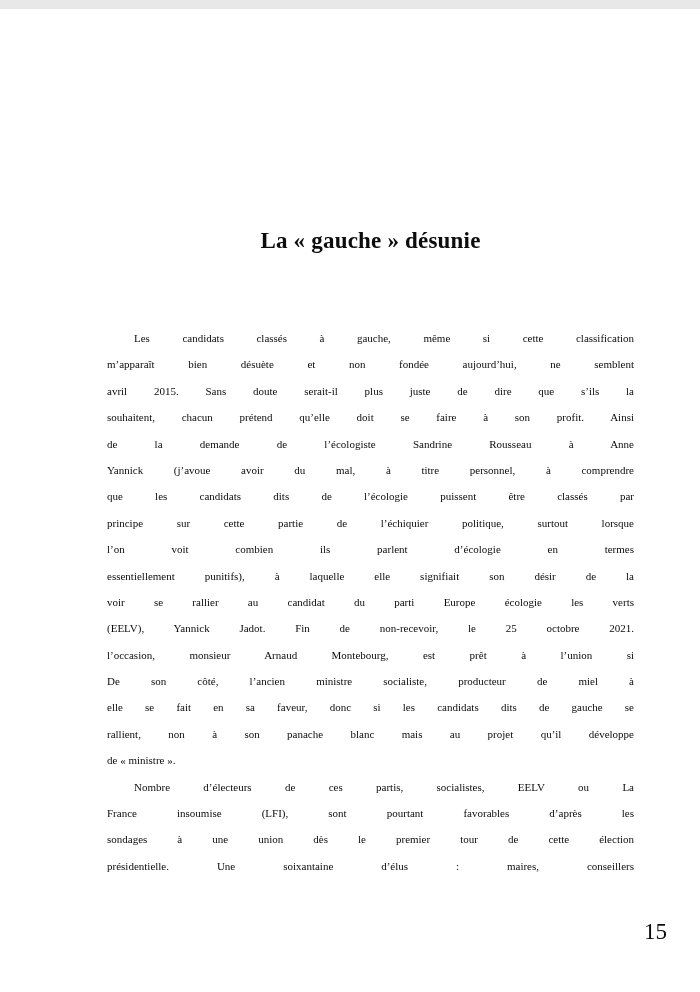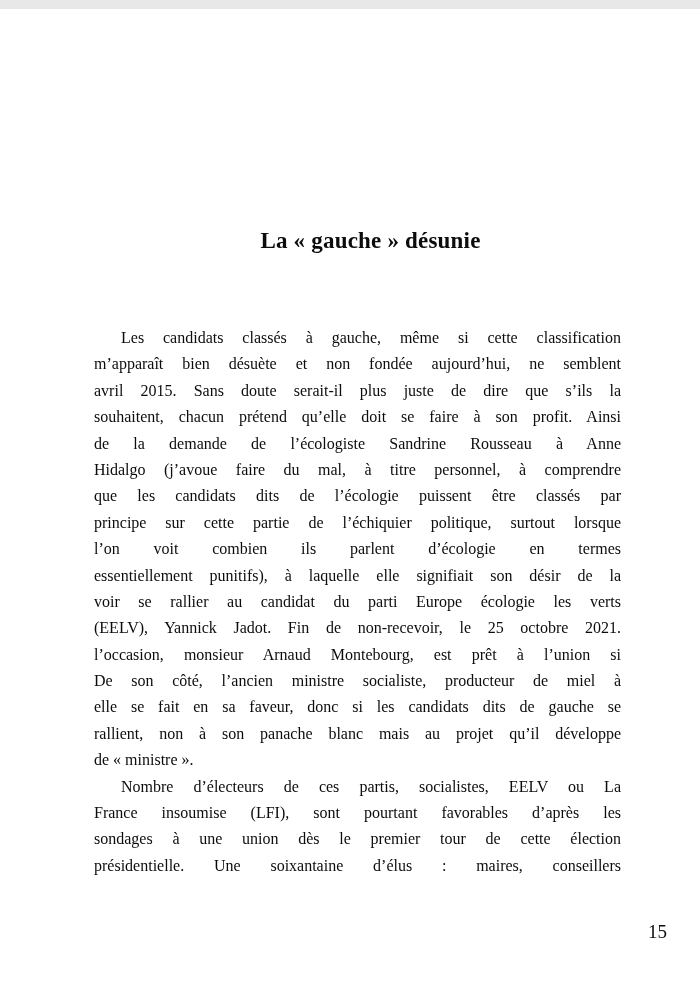--- a/index.html
+++ b/index.html
@@ -24,63 +24,63 @@
     width: 527px;
     text-align: center;
     font-size: 23px;
     font-weight: bold;
     letter-spacing: 0.2px;
     white-space: nowrap;
   }
   .body-text {
     position: absolute;
     top: 316px;
-    left: 94px;
+    left: 107px;
     width: 527px;
-    font-size: 16px;
+    font-size: 11px;
     font-family: Liberation Serif, serif;
   }
   .line {
     height: 26.4px;
     line-height: 26.4px;
     text-align: justify;
     text-align-last: justify;
     white-space: nowrap;
     overflow: visible;
   }
   .line.indent {
     text-indent: 27px;
   }
   .line.para-end {
     text-align-last: left;
   }
   .page-number {
     position: absolute;
     top: 910px;
     right: 33px;
-    font-size: 19px;
+    font-size: 23px;
     line-height: 26px;
   }
 </style>
 </head>
 <body>
 
 <div class="page">
 
   <h1 class="chapter-title">La « gauche » désunie</h1>
 
   <div class="body-text">
 
     <div>
       <div class="line indent">Les candidats classés à gauche, même si cette classification</div>
       <div class="line">m’apparaît bien désuète et non fondée aujourd’hui, ne semblent</div>
       <div class="line">avril 2015. Sans doute serait-il plus juste de dire que s’ils la</div>
       <div class="line">souhaitent, chacun prétend qu’elle doit se faire à son profit. Ainsi</div>
       <div class="line">de la demande de l’écologiste Sandrine Rousseau à Anne</div>
-      <div class="line">Hidalgo (j’avoue faire du mal, à titre personnel, à comprendre</div>
+      <div class="line">Yannick (j’avoue avoir du mal, à titre personnel, à comprendre</div>
       <div class="line">que les candidats dits de l’écologie puissent être classés par</div>
       <div class="line">principe sur cette partie de l’échiquier politique, surtout lorsque</div>
       <div class="line">l’on voit combien ils parlent d’écologie en termes</div>
       <div class="line">essentiellement punitifs), à laquelle elle signifiait son désir de la</div>
       <div class="line">voir se rallier au candidat du parti Europe écologie les verts</div>
       <div class="line">(EELV), Yannick Jadot. Fin de non-recevoir, le 25 octobre 2021.</div>
       <div class="line">l’occasion, monsieur Arnaud Montebourg, est prêt à l’union si</div>
       <div class="line">De son côté, l’ancien ministre socialiste, producteur de miel à</div>
       <div class="line">elle se fait en sa faveur, donc si les candidats dits de gauche se</div>
       <div class="line">rallient, non à son panache blanc mais au projet qu’il développe</div>

